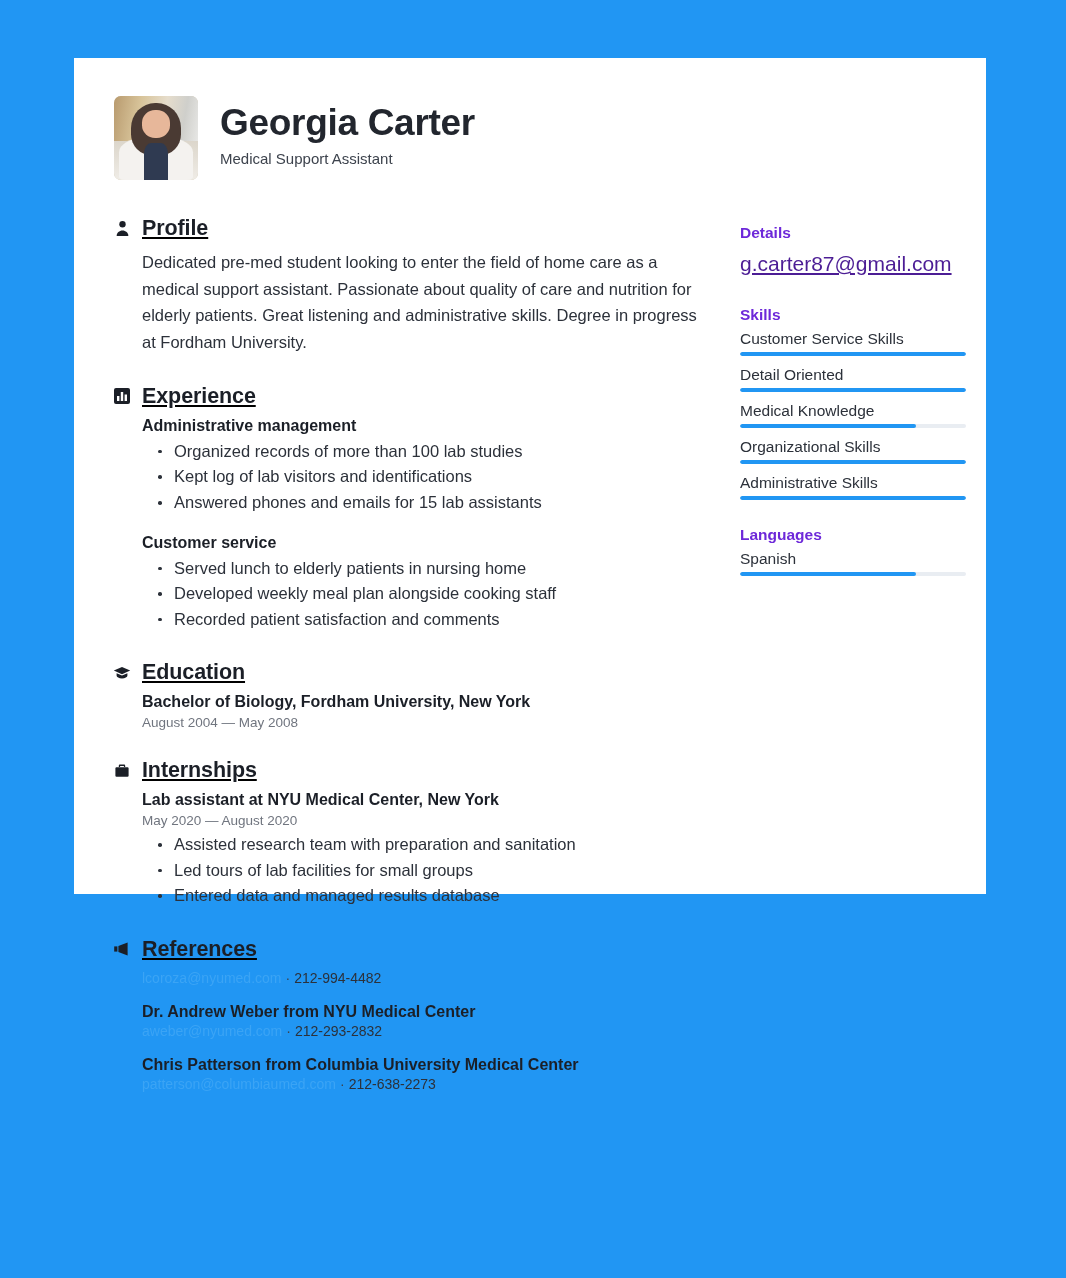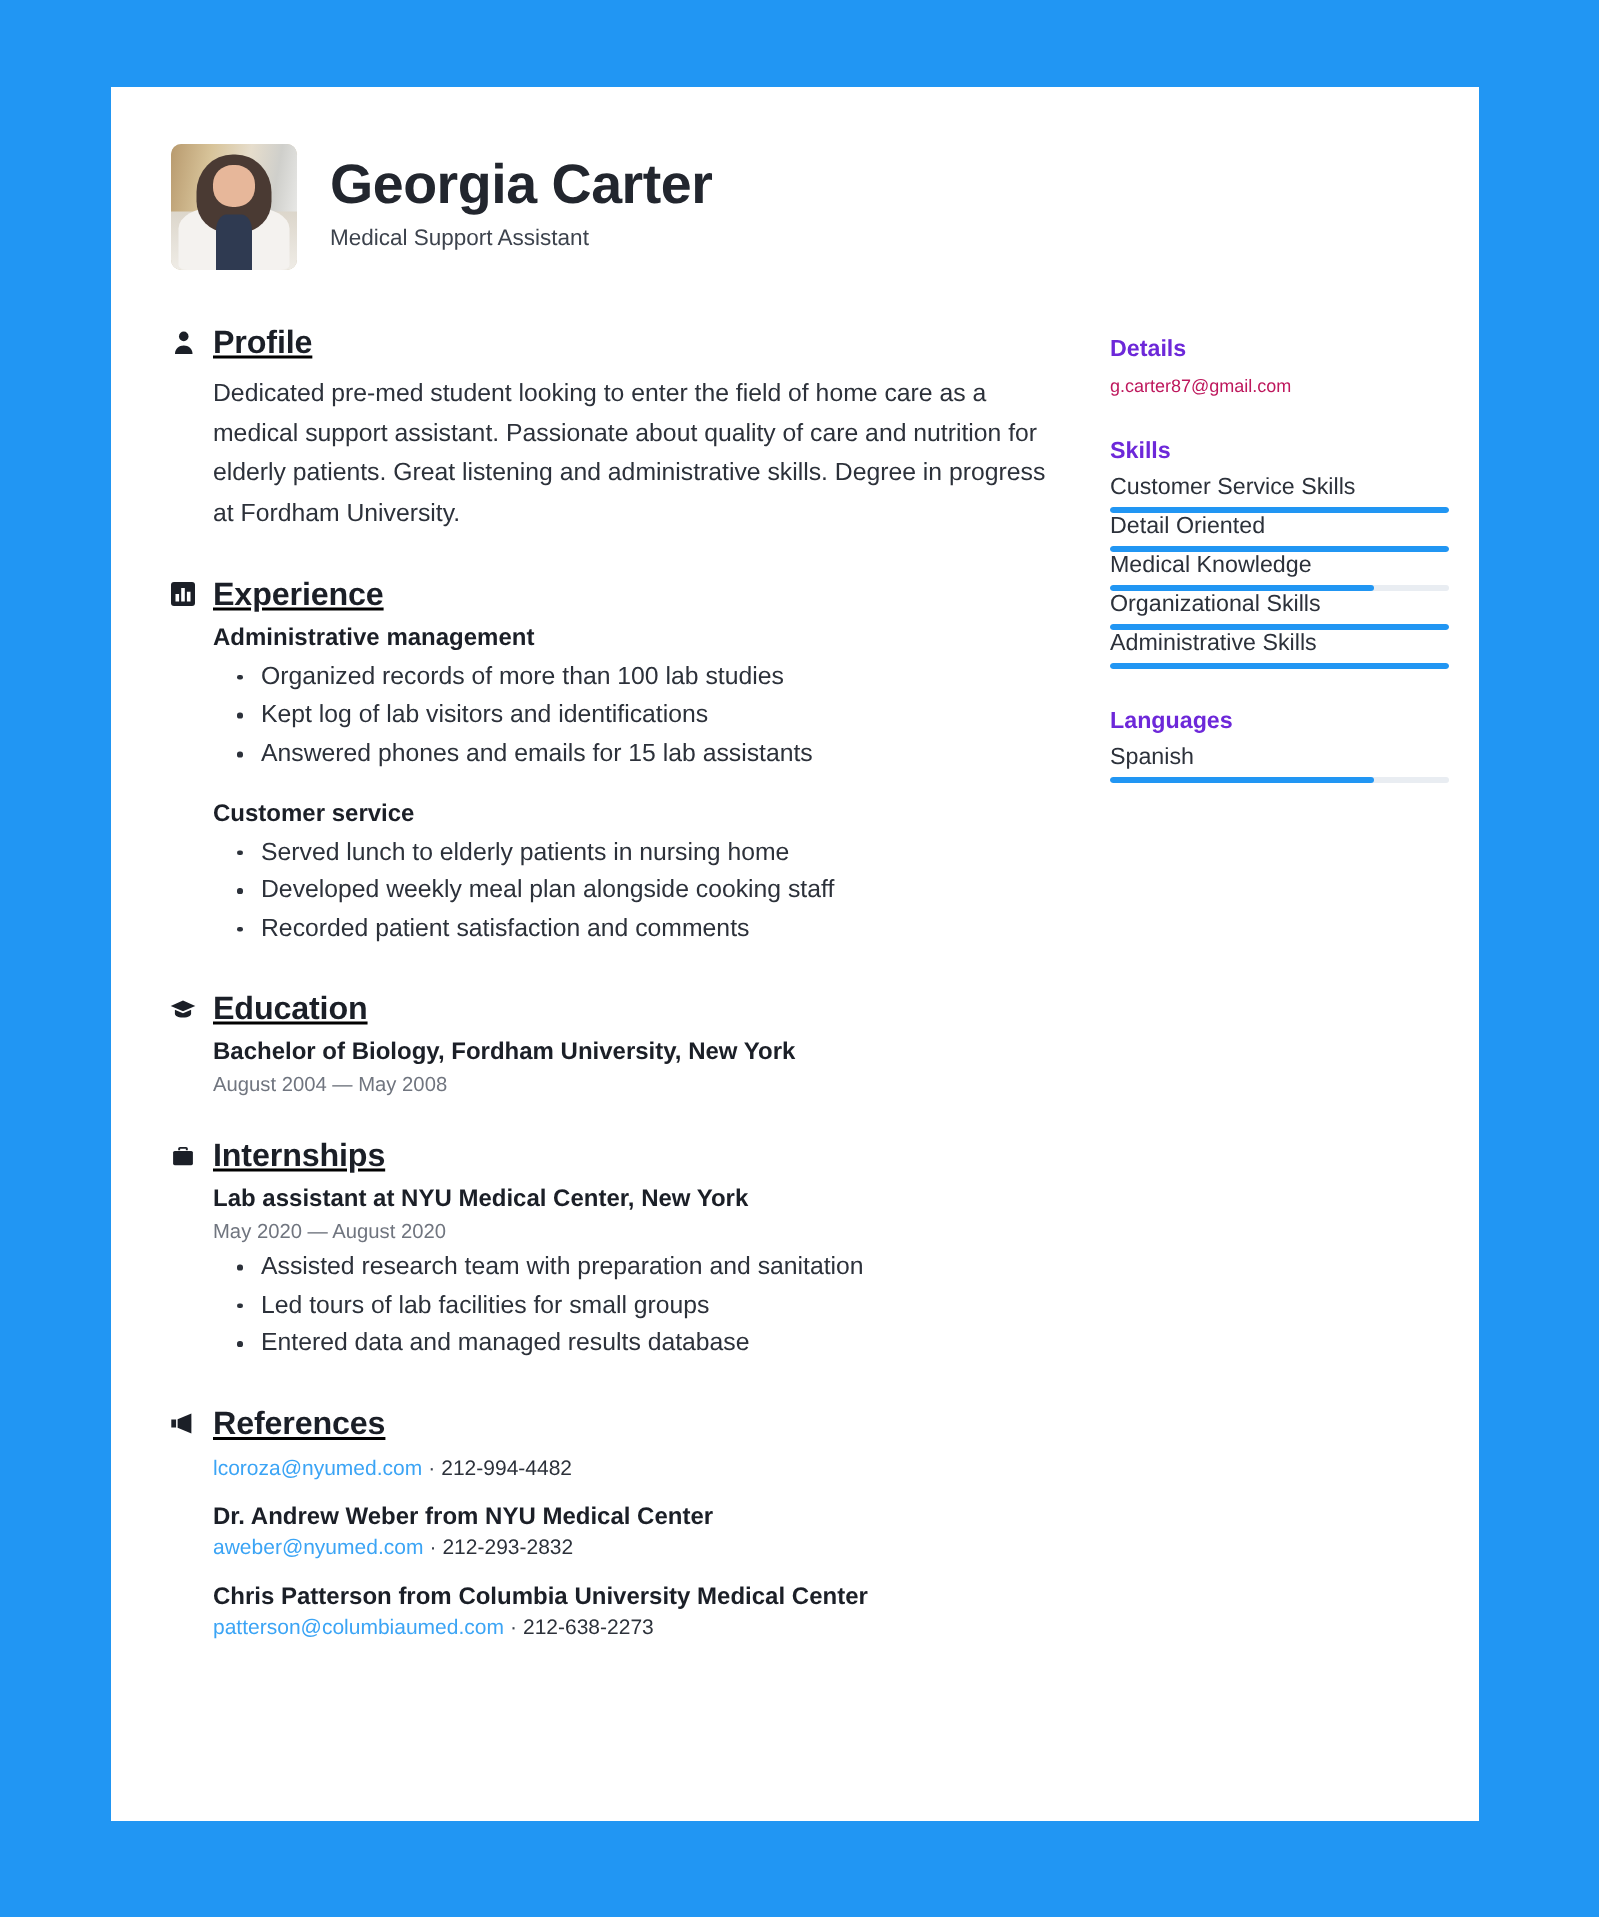--- a/index.html
+++ b/index.html
@@ -14,21 +14,21 @@
     background: #2196f3;
     font-family: "Liberation Sans", sans-serif;
     -webkit-font-smoothing: antialiased;
   }
 
   .page {
     position: absolute;
     left: 74px;
     top: 58px;
     width: 912px;
-    height: 1156px;
+    height: 836px;
     background: #ffffff;
     padding: 38px 46px 0 38px;
   }
 
   
   .header {
     display: flex;
     align-items: flex-start;
     gap: 22px;
     padding-left: 2px;
@@ -163,26 +163,27 @@
 
   
   .side-block { margin-bottom: 26px; }
   .side-head {
     font-size: 15.5px;
     font-weight: 700;
     color: #6d28d9;
     margin-bottom: 6px;
   }
   .side-link {
-    font-size: 12px;
-    color: #be185d;
+    font-size: 21px;
+    color: #4c1d95;
     line-height: 1.5;
     word-break: break-word;
-  }
-  .skill { }
+    text-decoration: underline;
+  }
+  .skill { margin-bottom: 10px; }
   .skill:last-child { margin-bottom: 0; }
   .skill-label {
     font-size: 15.5px;
     color: #2c313a;
     margin-bottom: 4px;
   }
   .bar {
     position: relative;
     width: 226px;
     height: 4px;

